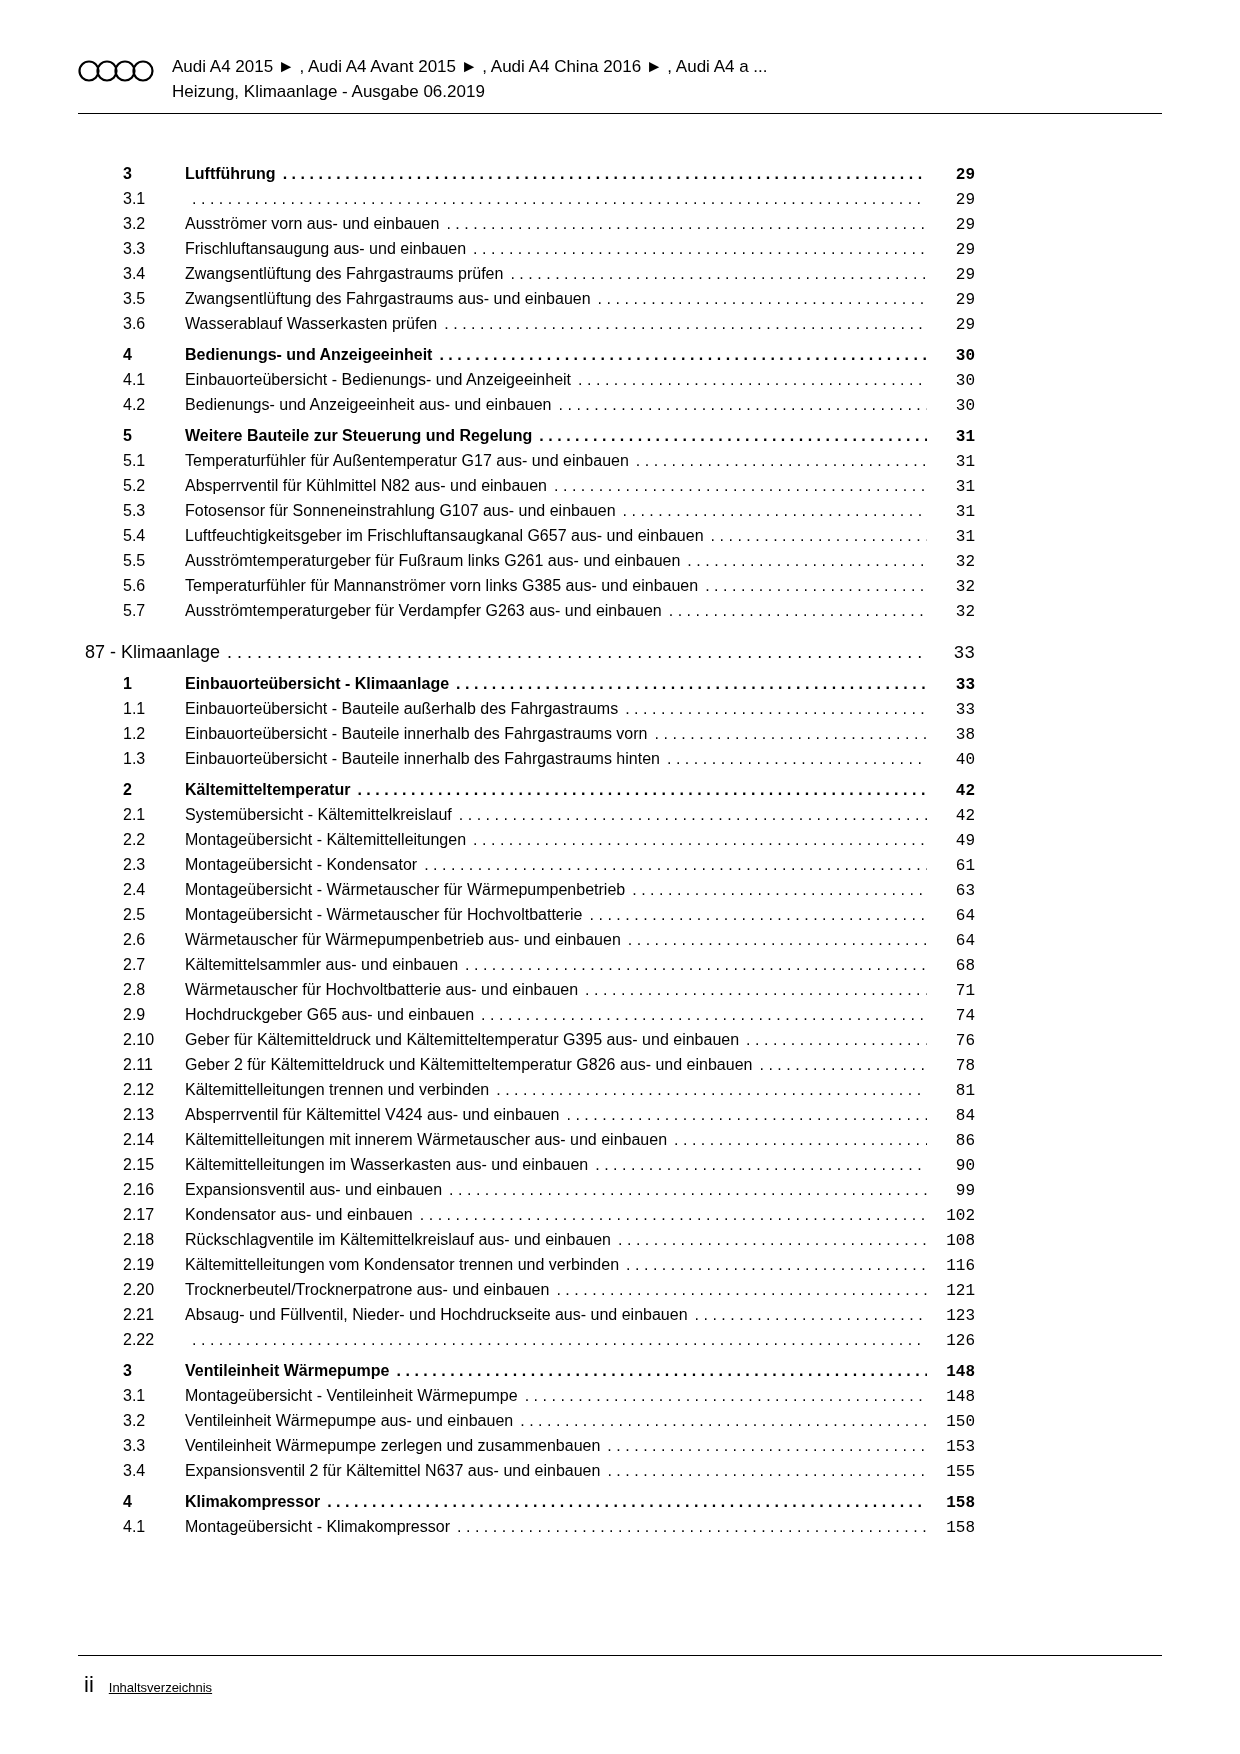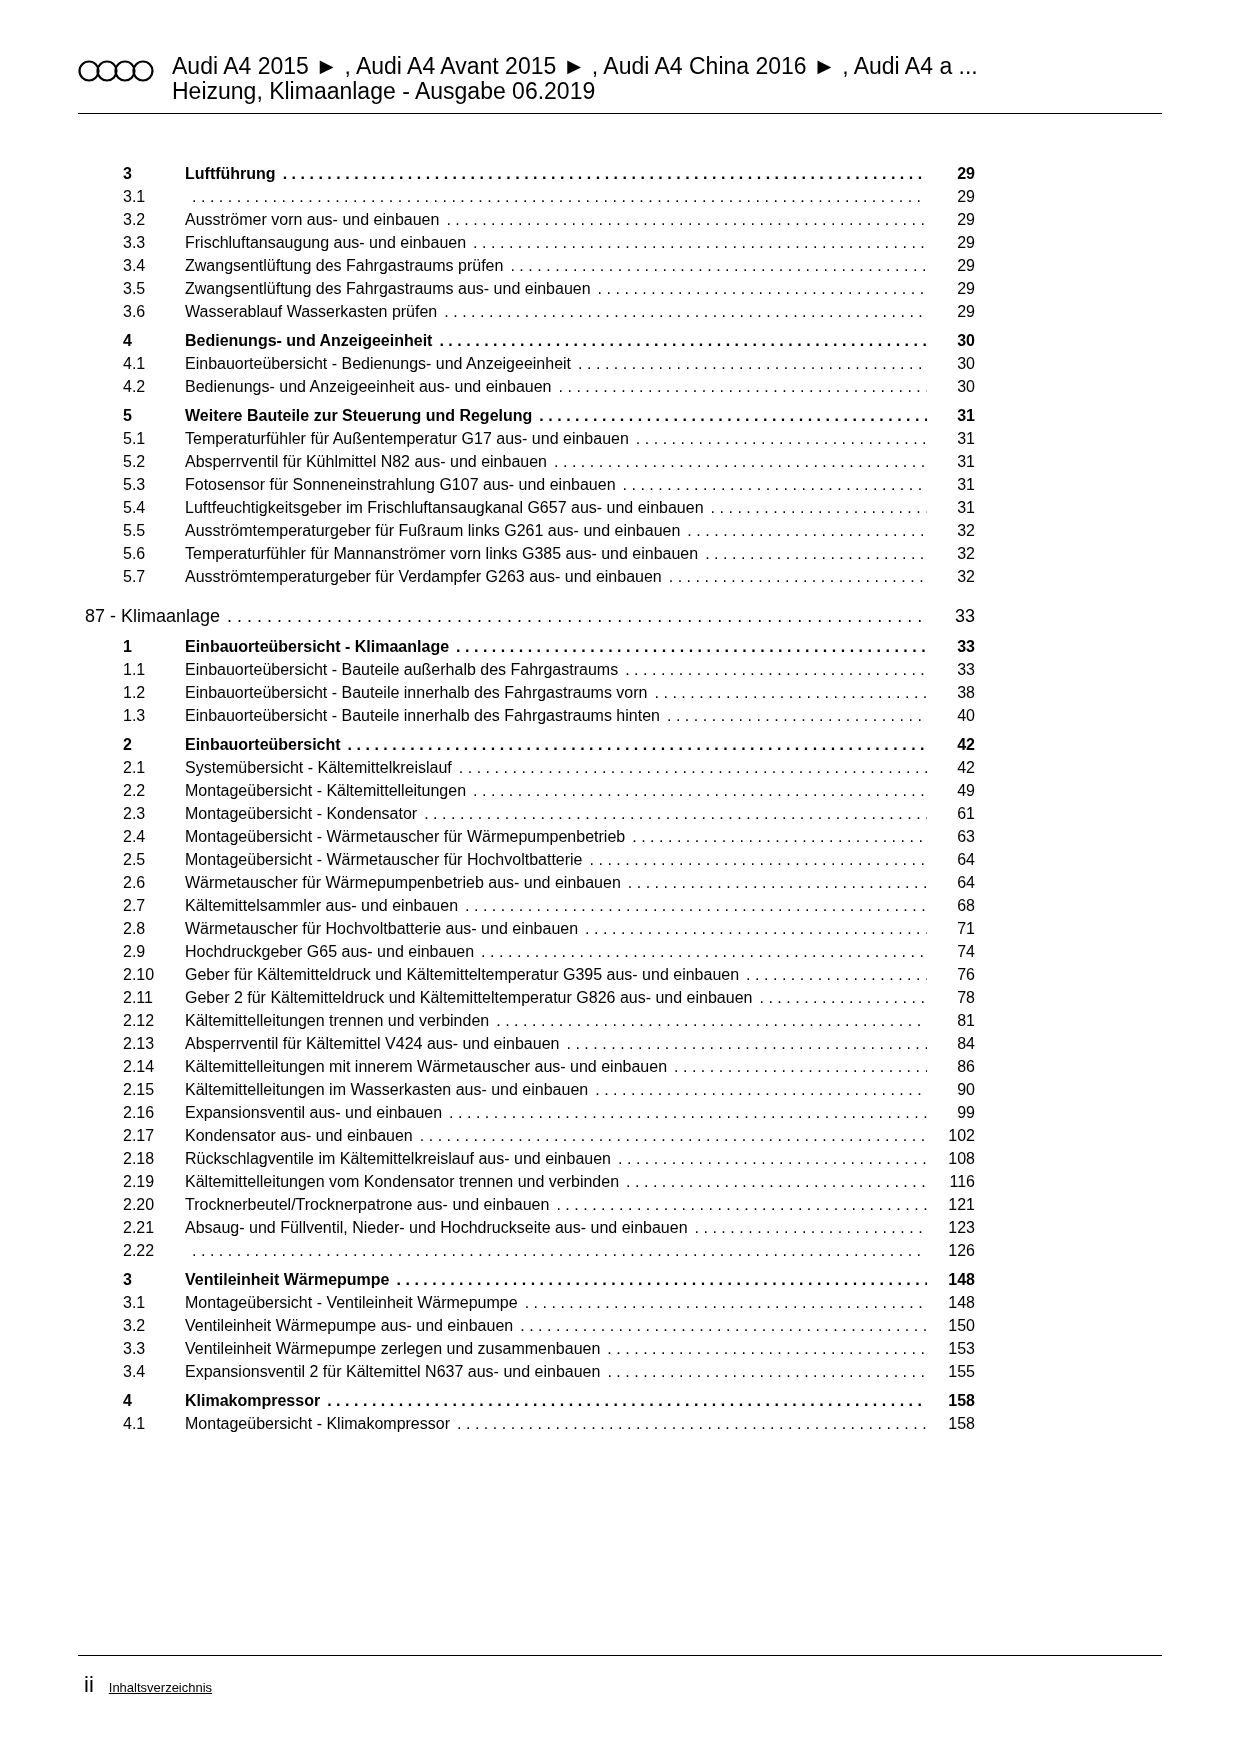--- a/index.html
+++ b/index.html
@@ -15,21 +15,21 @@
   }
   .page {
     position: absolute;
     inset: 0;
     padding: 54px 78px 0 78px;
   }
 
   
   .header { display: flex; gap: 18px; align-items: flex-start; }
   .audi-logo { flex: none; padding-top: 3px; }
-  .header-text { font-size: 23px; line-height: 25px; }
+  .header-text { font-size: 17px; line-height: 25px; }
   .header-line2 { padding-left: 0px; }
   .header-rule {
     border: none;
     border-top: 1.5px solid #000;
     margin: 9px 0 0 0;
   }
 
   
   .toc {
     margin: 48px 0 0 45px;
@@ -47,21 +47,21 @@
   .toc-leader {
     flex: 1;
     overflow: hidden;
     margin: 0 4px 0 7px;
     min-width: 14px;
   }
   .toc-leader::before {
     content: "............................................................................................................................................................................................................................................";
     letter-spacing: 4.5px;
   }
-  .toc-page { flex: none; width: 44px; text-align: right; }
+  .toc-page { flex: none; width: 44px; text-align: right; font-family: Liberation Mono, monospace; }
 
   .toc-row.section { font-weight: bold; margin-top: 6px; }
   .toc-row.chapter {
     font-size: 18px;
     line-height: 26px;
     margin: 15px 0 6px -38px;
     font-weight: normal;
   }
   .toc-row.chapter .toc-leader::before { letter-spacing: 5px; }
 
@@ -237,21 +237,21 @@
         <span class="toc-page">38</span>
       </div>
       <div class="toc-row sub">
         <span class="toc-num">1.3</span>
         <span class="toc-title">Einbauorteübersicht - Bauteile innerhalb des Fahrgastraums hinten</span>
         <span class="toc-leader"></span>
         <span class="toc-page">40</span>
       </div>
       <div class="toc-row section">
         <span class="toc-num">2</span>
-        <span class="toc-title">Einbauorteübersicht</span>
+        <span class="toc-title">Kältemitteltemperatur</span>
         <span class="toc-leader"></span>
         <span class="toc-page">42</span>
       </div>
       <div class="toc-row sub">
         <span class="toc-num">2.1</span>
         <span class="toc-title">Systemübersicht - Kältemittelkreislauf</span>
         <span class="toc-leader"></span>
         <span class="toc-page">42</span>
       </div>
       <div class="toc-row sub">

